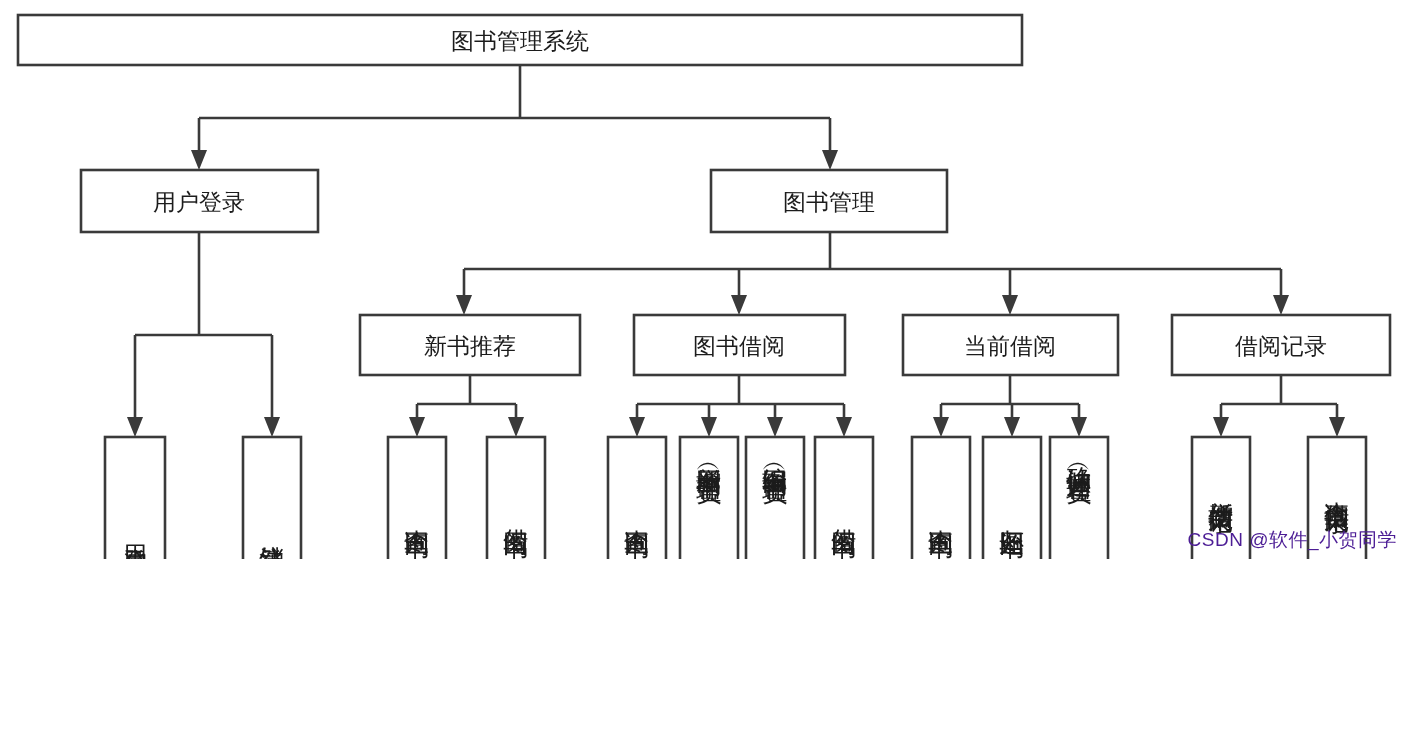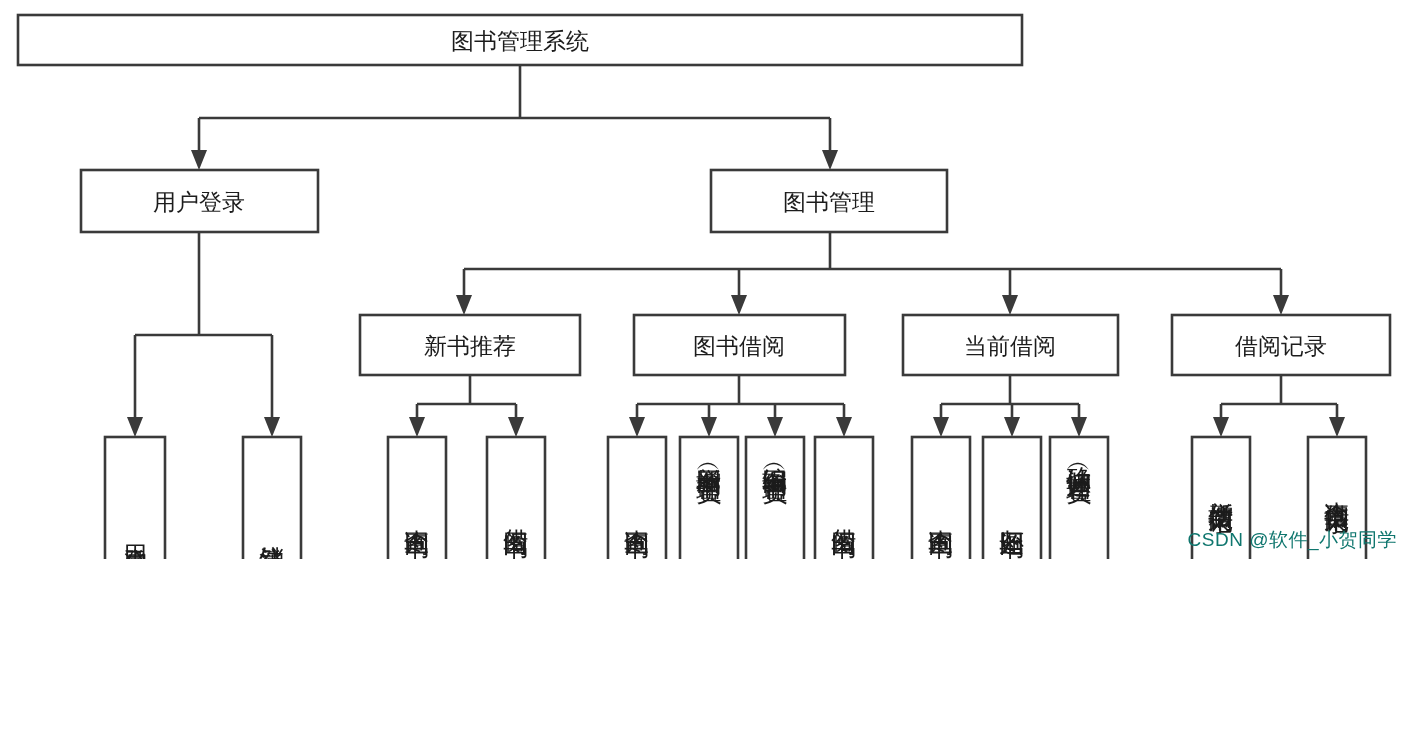--- a/index.html
+++ b/index.html
@@ -61,21 +61,21 @@
     color: #1c1c1c;
     letter-spacing: 2px;
     white-space: nowrap;
   }
   #watermark {
     position: absolute;
     right: 8px;
     bottom: 6px;
     font-family: "Liberation Sans", "DejaVu Sans", sans-serif;
     font-size: 19px;
-    color: #0f766e;
+    color: #4c1d95;
     letter-spacing: 0.5px;
     white-space: nowrap;
   }
 </style>
 </head>
 <body>
 
 <div id="page">
 
   <svg id="diagram" viewBox="0 0 1405 747">

